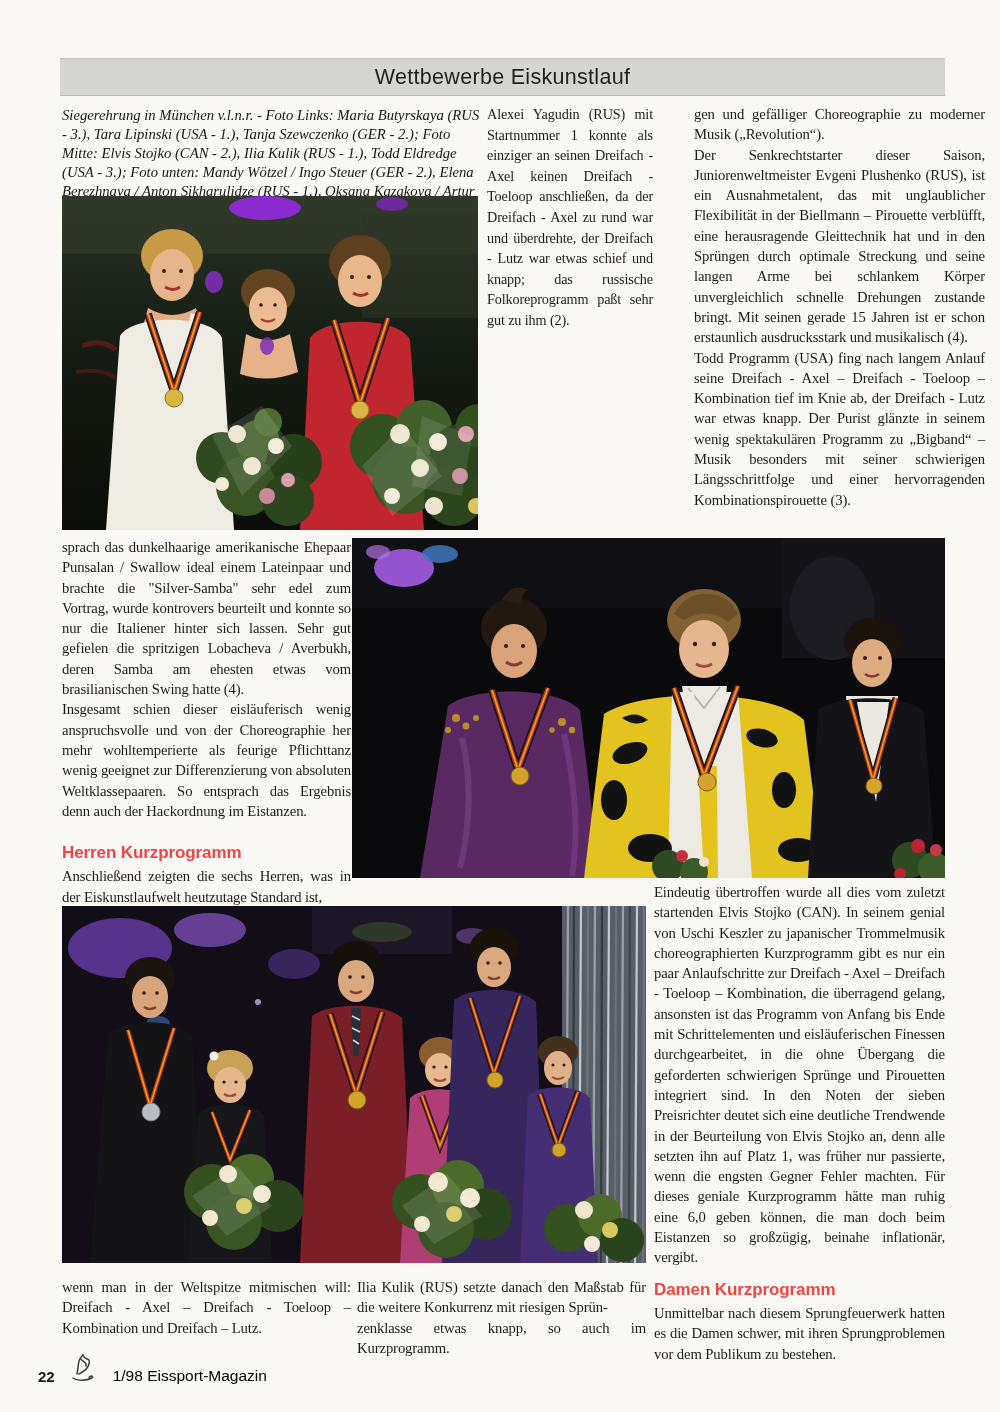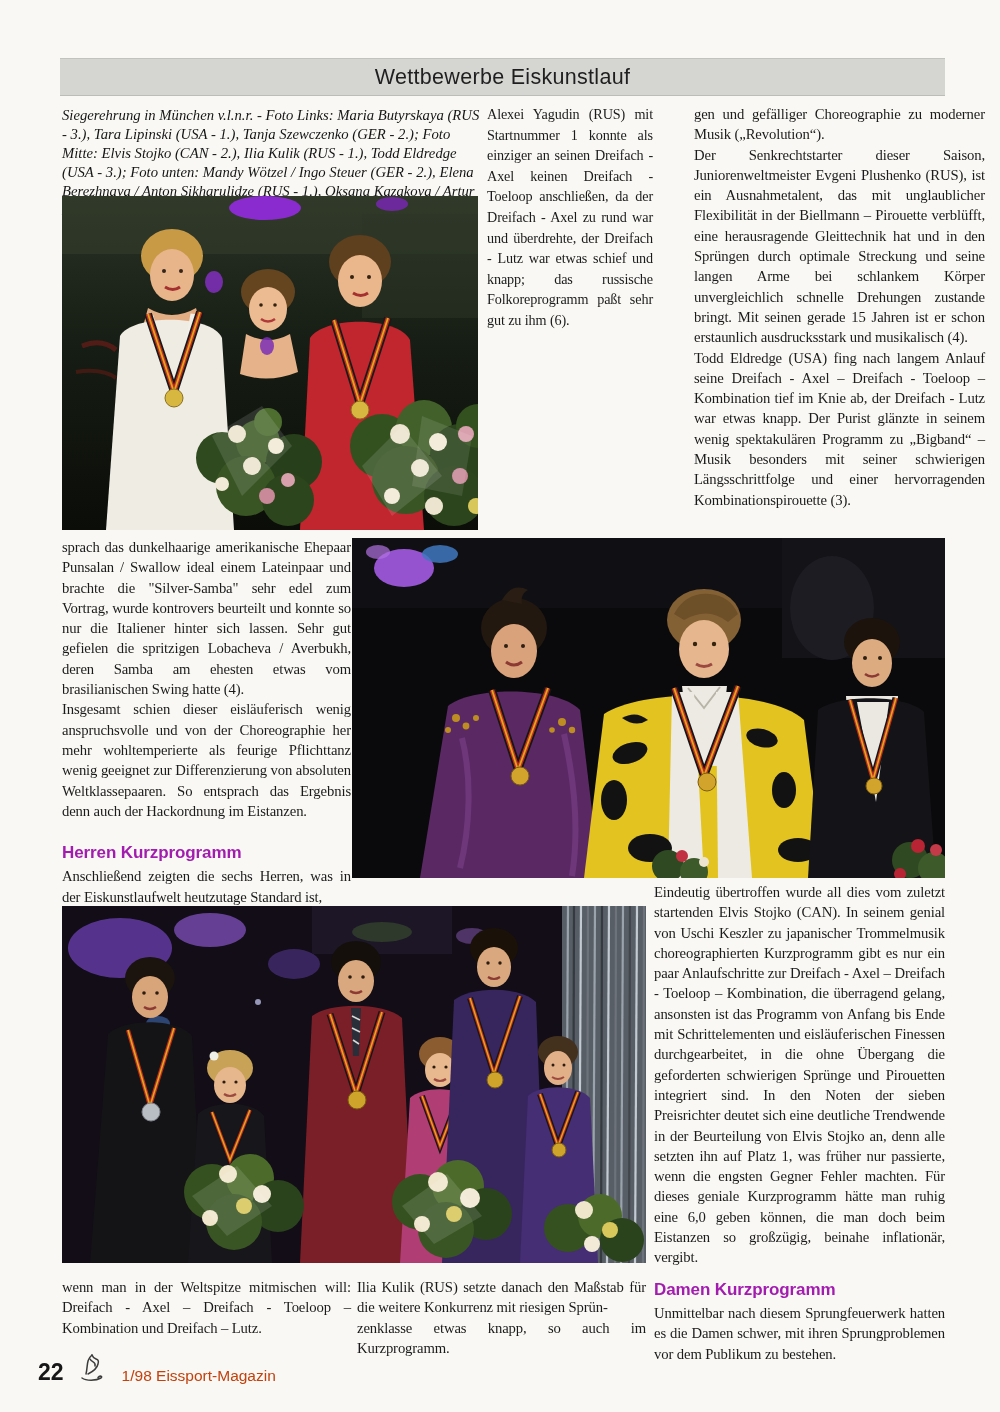--- a/index.html
+++ b/index.html
@@ -9,27 +9,27 @@
           background:#f9f8f4; overflow:hidden; }
   .abs { position:absolute; }
   .header-bar { background:#d5d5d2; border-top:1px solid #c2c2bf; border-bottom:1px solid #bcbcb9;
                 display:flex; align-items:center; justify-content:center; z-index:1; }
   .header-title { font-family:"Liberation Sans", sans-serif; font-size:21.5px; color:#1f1f1f; letter-spacing:.3px; }
   .caption { font-style:italic; font-size:14.7px; line-height:18.9px; color:#151515; z-index:1; }
   .col { font-size:14.7px; line-height:20.3px; text-align:justify; letter-spacing:-0.12px; z-index:1; }
   .col .para { margin:0; }
   .narrow { font-size:14.2px; line-height:20.6px; }
   .sect-head { font-family:"Liberation Sans", sans-serif; font-weight:bold; font-size:17px;
-               letter-spacing:-0.1px; color:#a21caf; text-align:left; }
+               letter-spacing:-0.1px; color:#ef4444; text-align:left; }
   .mt-lg { margin-top:22px; margin-bottom:3px; }
   .mt-sm { margin-top:12px; margin-bottom:3px; }
   svg.photo { display:block; z-index:2; }
   .footer { display:flex; align-items:flex-end; gap:12px; font-family:"Liberation Sans", sans-serif; z-index:1; }
-  .page-num { font-size:23px; font-weight:bold; color:#171717; line-height:1; }
-  .brand { font-size:15.5px; color:#c2410c; line-height:1.1; }
+  .page-num { font-size:15px; font-weight:bold; color:#171717; line-height:1; }
+  .brand { font-size:15.5px; color:#000000; line-height:1.1; }
   b { font-weight:normal; }
 </style>
 </head>
 <body>
 
 <div class="page">
 
   <div class="abs header-bar" style="left:60px; top:58px; width:885px; height:38px;">
     <span class="header-title">Wettbewerbe Eiskunstlauf</span>
   </div>
@@ -114,27 +114,27 @@
       <circle cx="398" cy="280" r="8" fill="#c98999"></circle>
         <circle cx="330" cy="300" r="8" fill="#f2ead6"></circle>
       <circle cx="372" cy="310" r="9" fill="#ece4cf"></circle>
         <circle cx="414" cy="310" r="8" fill="#d8c75a"></circle>
       <polygon points="300,270 340,230 380,280 330,320" fill="#ffffff" opacity="0.12"></polygon>
       <polygon points="360,220 410,240 400,300 350,290" fill="#ffffff" opacity="0.1"></polygon>
     </g>
   </svg>
 
   <div class="abs col narrow" style="left:487px; top:104px; width:166px;">
-      <p class="para"><span>Alexei </span><b>Yagudin</b><span> (RUS) mit Startnummer 1 konnte als einziger an seinen Dreifach - Axel keinen Dreifach - Toeloop anschließen, da der Dreifach - Axel zu rund war und überdrehte, der Dreifach - Lutz war etwas schief und knapp; das russische Folkoreprogramm paßt sehr gut zu ihm (6).</span></p>
+      <p class="para"><span>Alexei </span><b>Yagudin</b><span> (RUS) mit Startnummer 1 konnte als einziger an seinen Dreifach - Axel keinen Dreifach - Toeloop anschließen, da der Dreifach - Axel zu rund war und überdrehte, der Dreifach - Lutz war etwas schief und knapp; das russische Folkoreprogramm paßt sehr gut zu ihm (2).</span></p>
     </div>
 
   <div class="abs col" style="left:654px; top:104px; width:291px;margin-left:40px;">
       <p class="para"><span>gen und gefälliger Choreographie zu moderner Musik („Revolution“).</span></p>
       <p class="para"><span>Der Senkrechtstarter dieser Saison, Juniorenweltmeister Evgeni </span><b>Plushenko</b><span> (RUS), ist ein Ausnahmetalent, das mit unglaublicher Flexibilität in der Biellmann – Pirouette verblüfft, eine herausragende Gleittechnik hat und in den Sprüngen durch optimale Streckung und seine langen Arme bei schlankem Körper unvergleichlich schnelle Drehungen zustande bringt. Mit seinen gerade 15 Jahren ist er schon erstaunlich ausdrucksstark und musikalisch (4).</span></p>
-      <p class="para"><span>Todd </span><b>Eldredge</b><span> (USA) fing nach langem Anlauf seine Dreifach - Axel – Dreifach - Toeloop – Kombination tief im Knie ab, der Dreifach - Lutz war etwas knapp. Der Purist glänzte in seinem wenig spektakulären Programm zu „Bigband“ – Musik besonders mit seiner schwierigen Längsschrittfolge und einer hervorragenden Kombinationspirouette (3).</span></p>
+      <p class="para"><span>Todd </span><b>Programm</b><span> (USA) fing nach langem Anlauf seine Dreifach - Axel – Dreifach - Toeloop – Kombination tief im Knie ab, der Dreifach - Lutz war etwas knapp. Der Purist glänzte in seinem wenig spektakulären Programm zu „Bigband“ – Musik besonders mit seiner schwierigen Längsschrittfolge und einer hervorragenden Kombinationspirouette (3).</span></p>
     </div>
 
   <div class="abs col" style="left:62px; top:537px; width:289px;">
     <div>
         <p class="para"><span>sprach das dunkelhaarige amerikanische Ehepaar </span><b>Punsalan / Swallow</b><span> ideal einem Lateinpaar und brachte die "Silver-Samba" sehr edel zum Vortrag, wurde kontrovers beurteilt und konnte so nur die Italiener hinter sich lassen. Sehr gut gefielen die spritzigen </span><b>Lobacheva / Averbukh</b><span>, deren Samba am ehesten etwas vom brasilianischen Swing hatte (4).</span></p>
         <p class="para"><span>Insgesamt schien dieser eisläuferisch wenig anspruchsvolle und von der Choreographie her mehr wohltemperierte als feurige Pflichttanz wenig geeignet zur Differenzierung von absoluten Weltklassepaaren. So entsprach das Ergebnis denn auch der Hackordnung im Eistanzen.</span></p>
       </div>
     <h3 class="sect-head mt-lg">Herren Kurzprogramm</h3>
     <div>
         <p class="para"><span>Anschließend zeigten die sechs Herren, was in der Eiskunstlaufwelt heutzutage Standard ist,</span></p>

